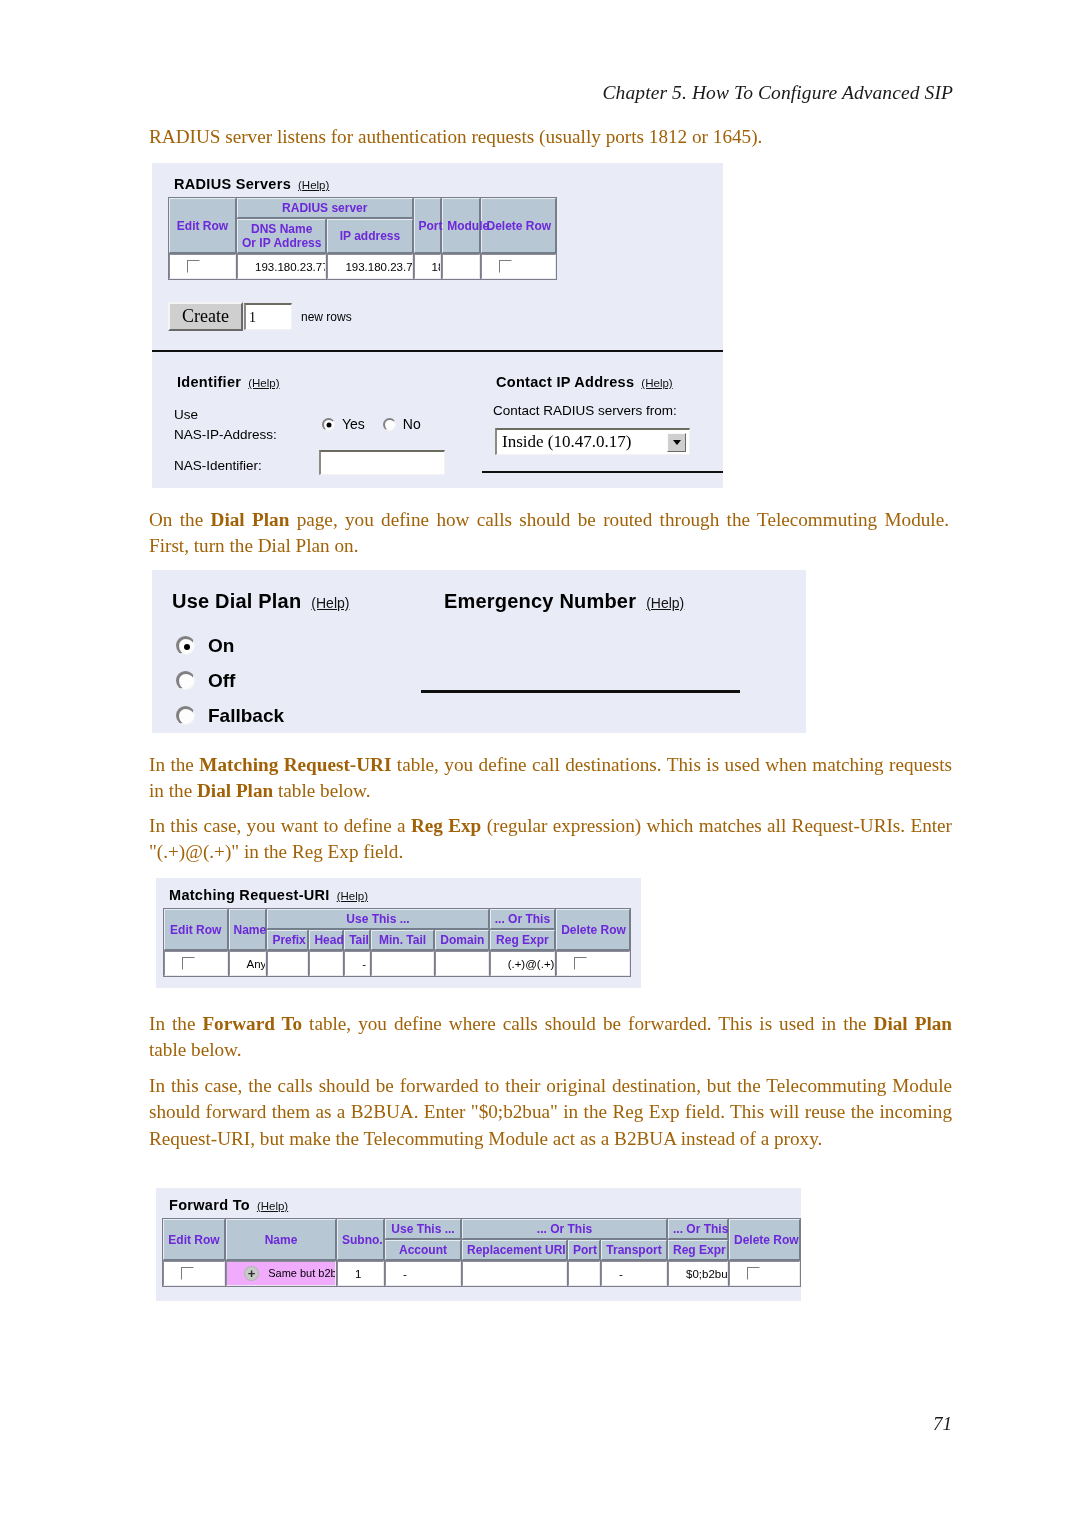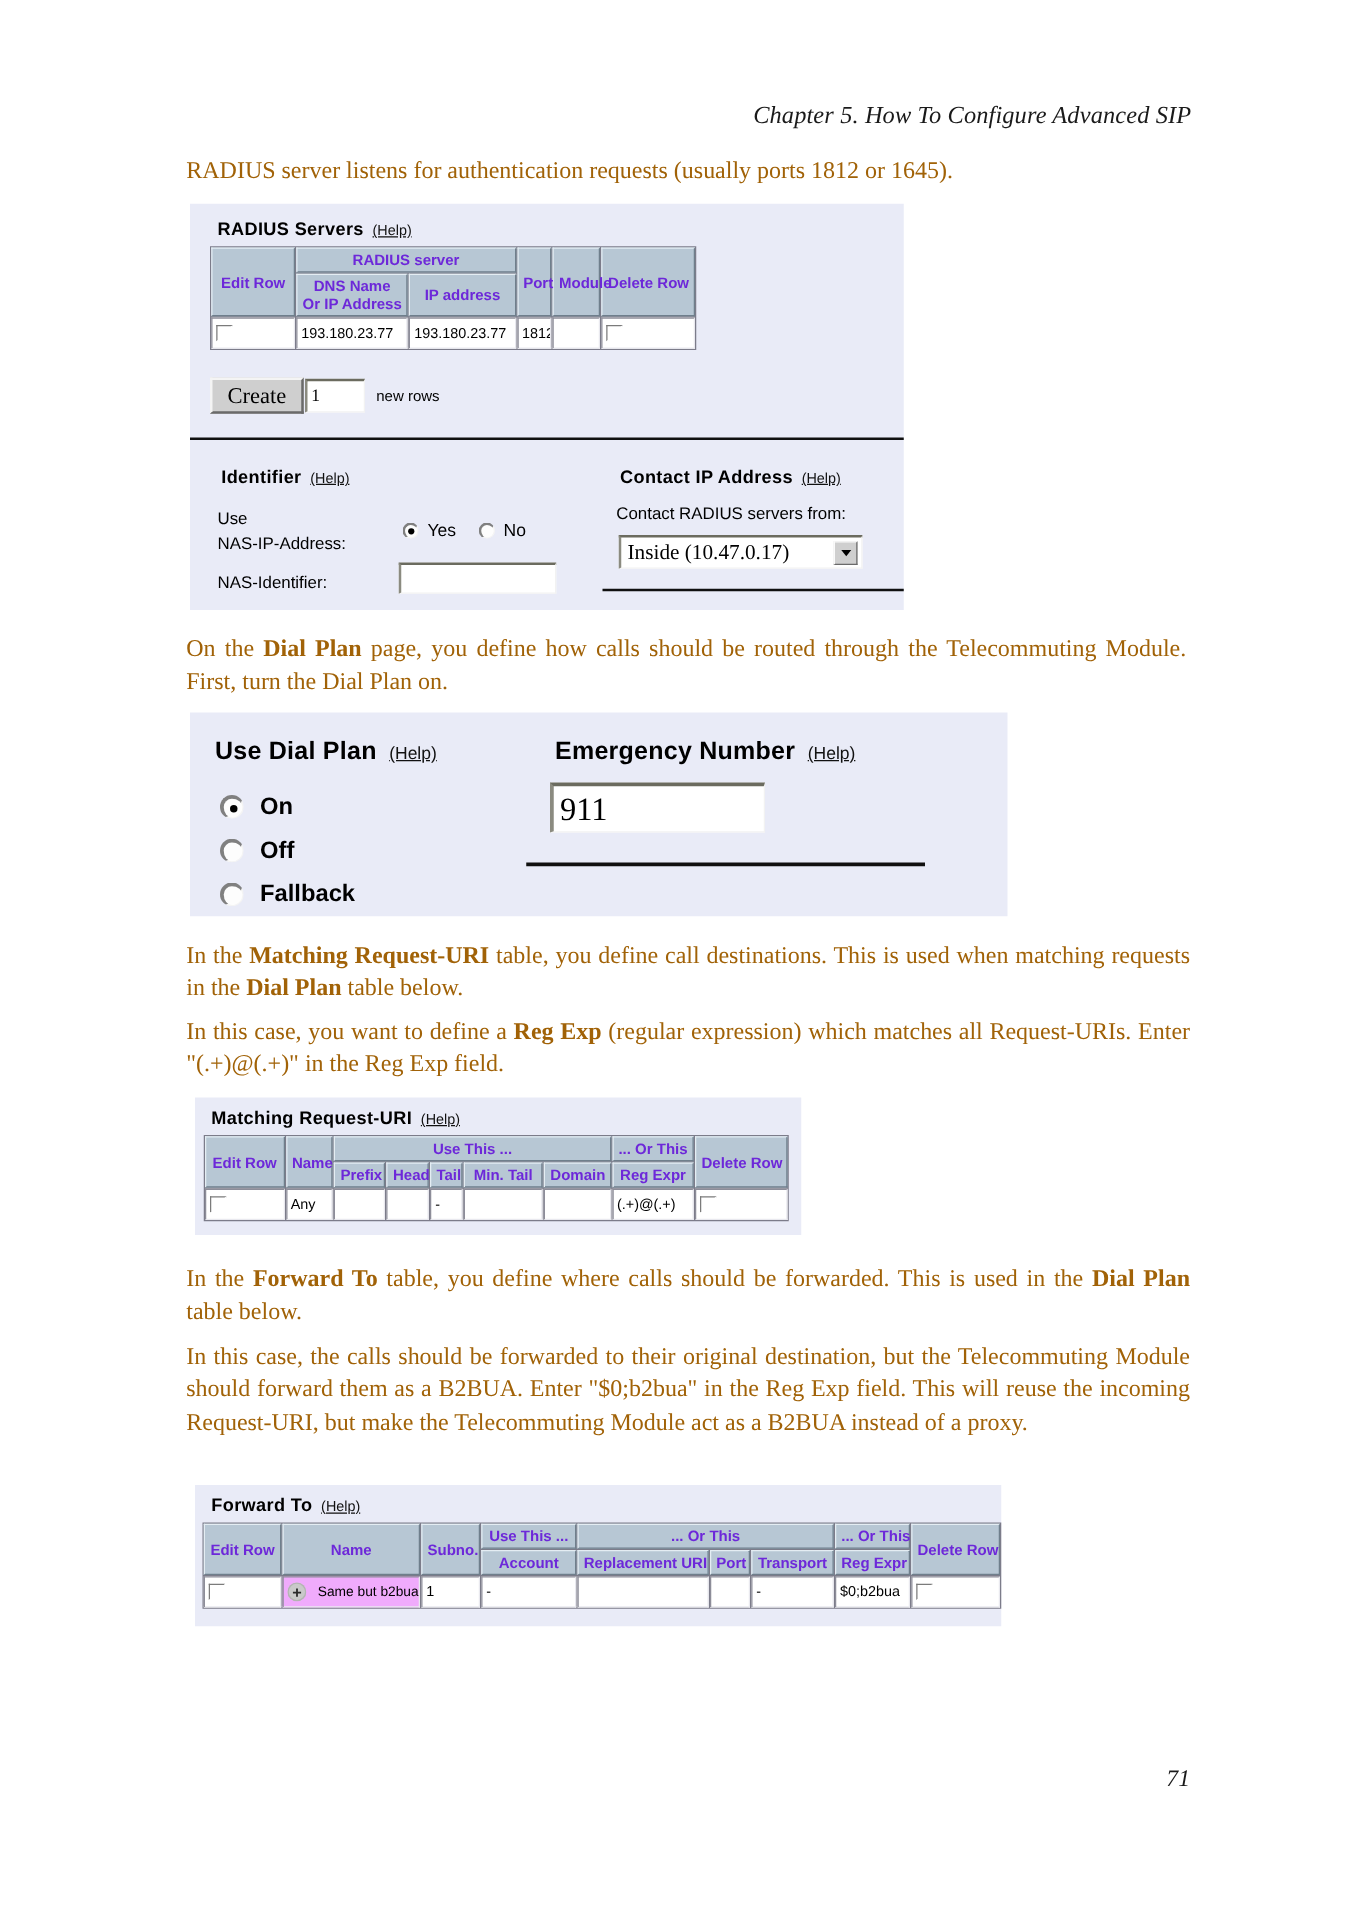--- a/index.html
+++ b/index.html
@@ -106,21 +106,21 @@
     text-align: center;
     line-height: 14px;
     white-space: nowrap;
   }
   table.grid td {
     background: #ffffff;
     border-top: 1px solid #8d8d99;
     border-left: 1px solid #8d8d99;
     border-right: 1px solid #e9e9ef;
     border-bottom: 1px solid #e9e9ef;
-    padding: 2px 3px;
+    padding: 2px 17px;
     font-size: 11.5px;
     color: #000;
     height: 19px;
     vertical-align: middle;
     white-space: nowrap;
     overflow: hidden;
   }
 
   
   .cb {
@@ -369,21 +369,20 @@
     <div style="display:flex; align-items:center; gap:13px; height:35px;">
       <span class="radio big"></span>
       <span class="lbl big">Fallback</span>
     </div>
   </div>
 
   <div style="position:absolute; left:292px; top:20px;">
     <span class="ui-title big">Emergency Number</span><a class="help big">(Help)</a>
   </div>
   <div class="tinput" style="position:absolute; left:288px; top:625px; width:0px;"></div>
-  <div class="tinput" style="position:absolute; left:288px; top:56px; width:172px; height:40px; font-size:26px; line-height:36px; padding-left:5px; border-top-width:3px; border-left-width:3px;">911</div>
   <div class="hr-dark" style="position:absolute; left:269px; top:120px; width:319px; height:3px;"></div>
 </div>
 
 <div class="body-text" style="top:752px; width:803px;">
   <span>In the </span><b>Matching Request-URI</b><span> table, you define call destinations. This is used when matching requests in the </span><b>Dial Plan</b><span> table below.</span>
 </div>
 
 <div class="body-text" style="top:813px; width:803px;">
   <span>In this case, you want to define a </span><b>Reg Exp</b><span> (regular expression) which matches all Request-URIs. Enter "(.+)@(.+)" in the Reg Exp field.</span>
 </div>

